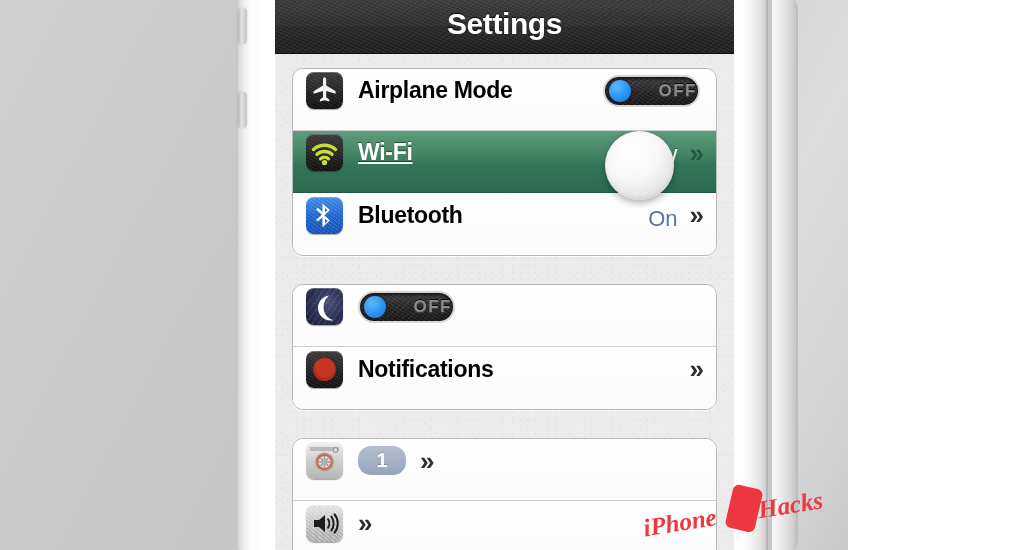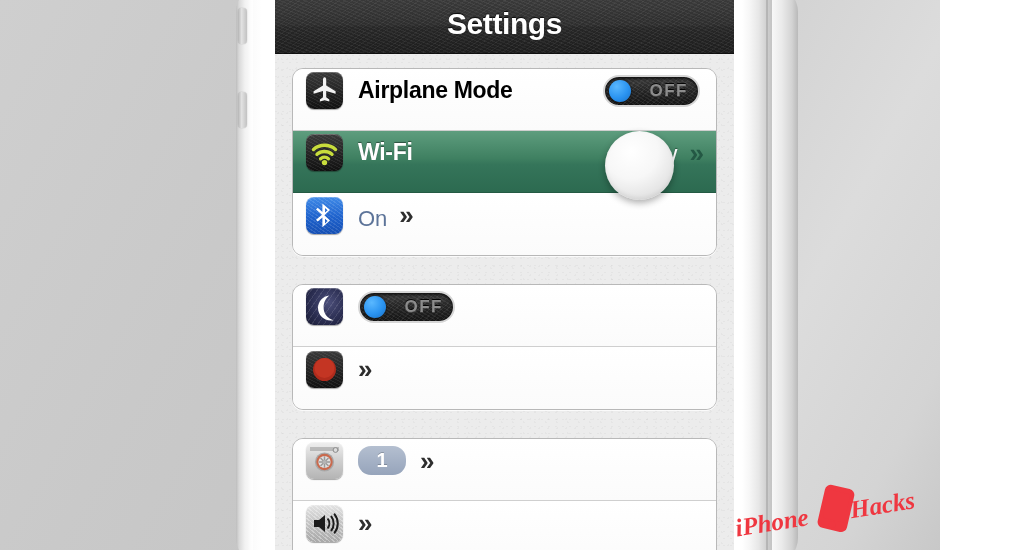--- a/index.html
+++ b/index.html
@@ -6,21 +6,21 @@
     margin: 0;
     padding: 0;
     width: 1024px;
     height: 550px;
     overflow: hidden;
     font-family: "Liberation Sans", sans-serif;
   }
 
   #stage {
     position: relative;
-    width: 940px;
+    width: 848px;
     height: 550px;
     background: linear-gradient(118deg, #cfcfcf 0%, #c9c9c9 28%, #c6c6c6 45%, #d2d2d2 62%, #dcdcdc 78%, #d4d4d4 92%, #c8c8c8 100%);
     overflow: hidden;
   }
 
   
   #device-body {
     position: absolute;
     left: 236px;
     top: -14px;
@@ -154,20 +154,21 @@
     font-size: 23px;
     font-weight: bold;
     color: #000000;
     letter-spacing: -0.3px;
     flex: 1 1 auto;
     white-space: nowrap;
   }
   .row.selected .row-label {
     color: #ffffff;
     text-shadow: 0 -1px 1px rgba(0,0,0,.45);
+    text-decoration: underline;
   }
 
   .row-value {
     font-size: 22px;
     color: #5d7499;
     margin-right: 12px;
     white-space: nowrap;
     margin-top: 8px;
   }
   .row.selected .row-value {
@@ -221,21 +222,21 @@
     top: 50%;
     transform: translateY(-50%);
     width: 22px;
     height: 22px;
     border-radius: 50%;
     background: radial-gradient(circle at 35% 30%, #5ab8ff 0%, #2a93f0 55%, #1a6fc4 100%);
     box-shadow: 0 0 3px rgba(0,0,0,.6);
   }
   .toggle-text {
     position: absolute;
-    right: 10px;
+    right: 1px;
     top: 50%;
     transform: translateY(-50%);
     color: #8c8c8c;
     font-size: 17px;
     font-weight: bold;
     letter-spacing: 1.5px;
     text-shadow: 0 -1px 0 rgba(0,0,0,.9), 0 1px 0 rgba(255,255,255,.12);
   }
 
   
@@ -350,20 +351,21 @@
           <div class="row-value">HH W</div>
           <div class="chevron">»</div>
         </div>
 
         <div class="row">
           <div class="row-icon ico-bluetooth">
             <svg class="ico-svg" viewBox="0 0 37 37">
               <path d="M16.4 6.5l7.6 6.6-5.6 5.2 5.6 5.3-7.6 6.6V20.6l-4.7 4-1.7-1.8 6-5-6-5.2 1.7-1.8 4.7 4.1zm2.6 4.4v4.6l2.6-2.3zm0 10.9v4.6l2.6-2.3z" fill="#ffffff"></path>
             </svg>
           </div>
+          <div class="row-label">Bluetooth</div>
           <div class="row-value">On</div>
           <div class="chevron">»</div>
         </div>
       </div>
 
       <div class="group">
 
         <div class="row">
           <div class="row-icon ico-dnd">
             <svg class="ico-svg" viewBox="0 0 37 37">
@@ -376,20 +378,21 @@
           </div>
         </div>
 
         <div class="row">
           <div class="row-icon ico-notif">
             <svg class="ico-svg" viewBox="0 0 37 37">
               <circle cx="18.5" cy="18.5" r="11.5" fill="#b02b1c"></circle>
               <circle cx="18.5" cy="17" r="10" fill="#c43523"></circle>
             </svg>
           </div>
+          <div class="row-label">Notifications</div>
           <div class="chevron">»</div>
         </div>
       </div>
 
       <div class="group">
 
         <div class="row">
           <div class="row-icon ico-general">
             <svg class="ico-svg" viewBox="0 0 37 37">
               <rect x="4" y="5" width="29" height="4" fill="#8f8f8f" opacity=".5"></rect>

